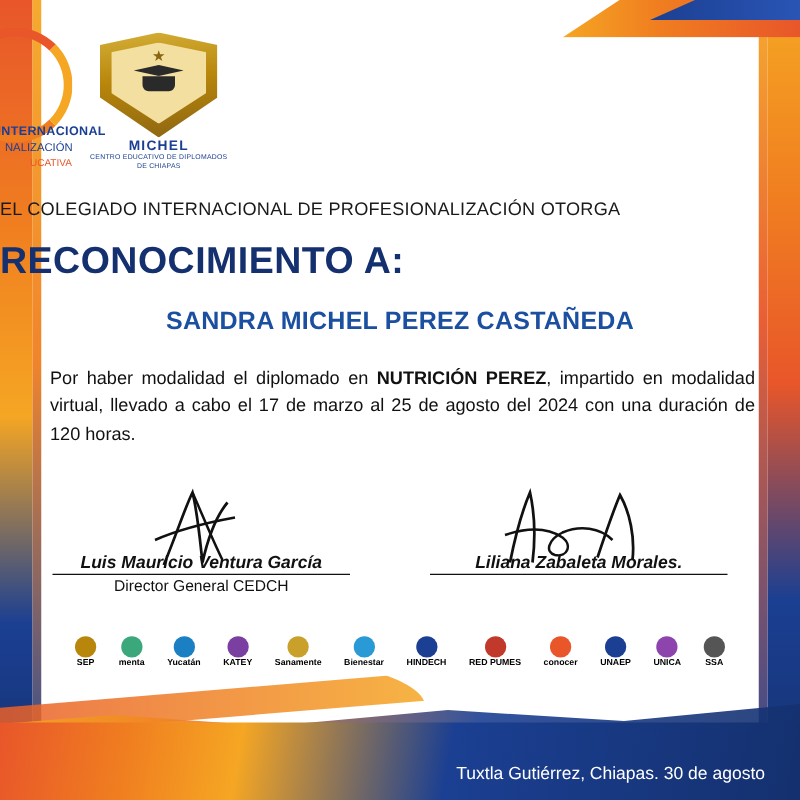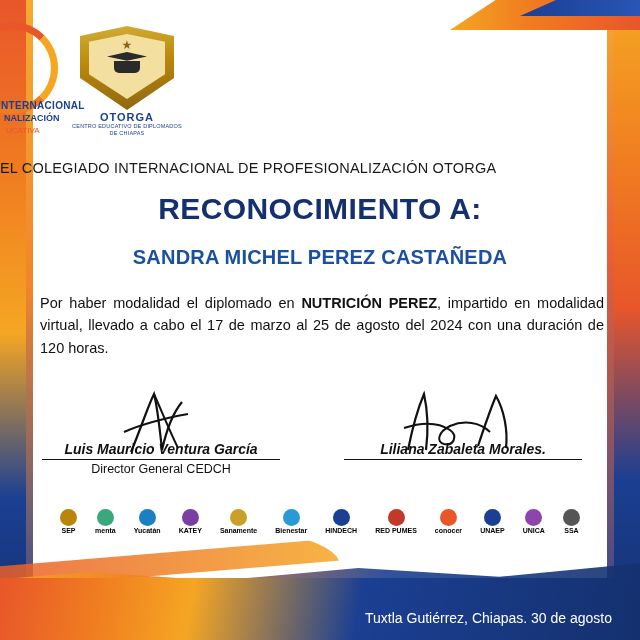--- a/index.html
+++ b/index.html
@@ -108,27 +108,27 @@
     font-size: 10px;
     font-weight: bold;
     color: #1b3f92;
     letter-spacing: .3px;
     white-space: nowrap;
   }
   .logo-left .ltext2 {
     position: absolute;
     left: 4px; top: 99px;
     font-size: 9px;
-    font-weight: bold;
+    font-weight: normal;
     color: #1b3f92;
     white-space: nowrap;
   }
   .logo-left .ltext3 {
     position: absolute;
-    left: 6px; top: 112px;
+    left: 24px; top: 112px;
     font-size: 8px;
     color: #e8562a;
     white-space: nowrap;
   }
 
   .logo-cedch {
     position: absolute;
     left: 68px; top: 26px;
     width: 118px; height: 112px;
     text-align: center;
@@ -189,21 +189,21 @@
     position: absolute;
     left: 0; right: 0; top: 160px;
     text-align: left;
     font-size: 14.5px;
     color: #1a1a1a;
     letter-spacing: .2px;
   }
   .reconocimiento {
     position: absolute;
     left: 0; right: 0; top: 192px;
-    text-align: center;
+    text-align: left;
     font-size: 30px;
     font-weight: bold;
     color: #14306e;
     letter-spacing: .4px;
   }
   .recipient {
     position: absolute;
     left: 0; right: 0; top: 246px;
     text-align: center;
     font-size: 20px;
@@ -310,21 +310,21 @@
     <div class="ltext3">UCATIVA</div>
   </div>
 
   <div class="logo-cedch">
     <div class="shield">
       <div class="shield-inner"></div>
       <div class="shield-star">★</div>
       <div class="shield-cap"></div>
       <div class="shield-cap2"></div>
     </div>
-    <div class="cedch-name">OTORGA</div>
+    <div class="cedch-name">MICHEL</div>
     <div class="cedch-sub">CENTRO EDUCATIVO DE DIPLOMADOS DE CHIAPAS</div>
   </div>
 
   <div class="otorga">EL COLEGIADO INTERNACIONAL DE PROFESIONALIZACIÓN OTORGA</div>
   <div class="reconocimiento">RECONOCIMIENTO A:</div>
   <div class="recipient">SANDRA MICHEL PEREZ CASTAÑEDA</div>
 
   <div class="body-text">
     <span>Por haber modalidad el diplomado en </span><b>NUTRICIÓN PEREZ</b><span>, impartido en modalidad virtual, llevado a cabo el 17 de marzo al 25  de agosto del 2024 con una duración de 120 horas.</span>
   </div>

